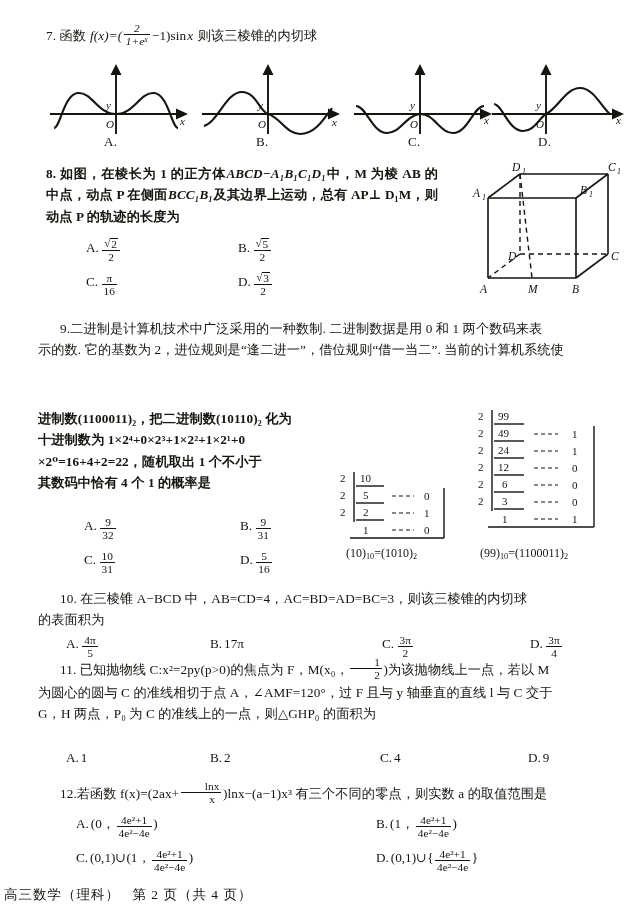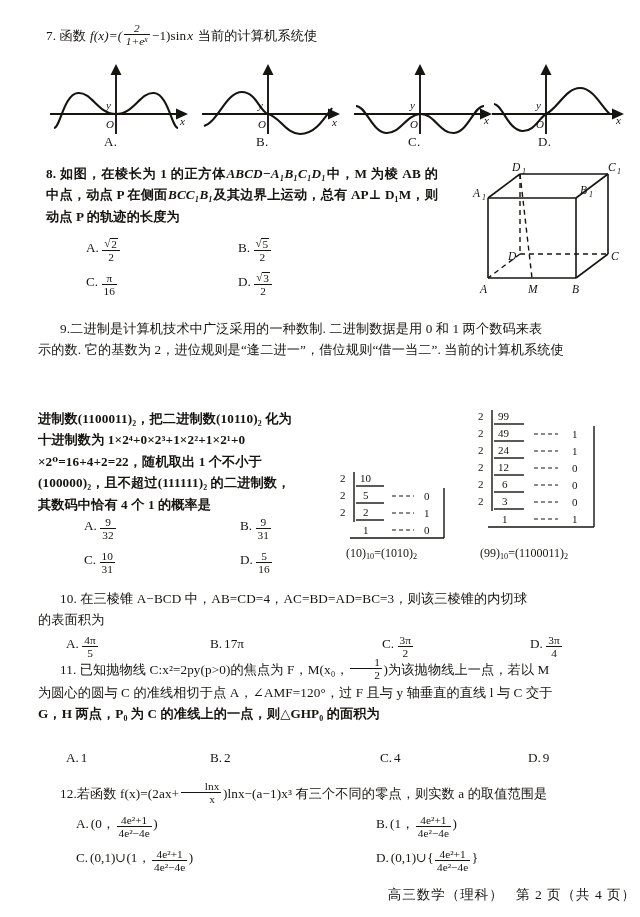--- a/index.html
+++ b/index.html
@@ -83,39 +83,39 @@
   }
   
   .cube { position: absolute; }
   
   .bintab { position: absolute; }
   .bincap { position: absolute; font-size: 12px; white-space: nowrap; }
   
   .footer {
     position: absolute;
     left: 0; right: 0;
-    text-align: right;
+    text-align: left;
     font-size: 13.5px;
     letter-spacing: 1px;
   }
   .footer .seg { margin: 0 4px; }
   svg { display: block; }
   svg text { font-family: "Liberation Serif", serif; }
 </style>
 </head>
 <body>
 
 <div class="page">
 
   <div class="qblock" style="left:46px; top:22px; width:560px;">
     <span>7.</span>
     <span>函数</span>
     <span class="mi">
       <span>f(x)=(</span><span class="frac"><span class="num">2</span><span class="den"><span>1+e</span><span class="supi">x</span></span></span><span class="mn">−1)sin</span><span class="mi">x</span></span>
-    <span>当前的计算机系统使</span>
+    <span>则该三棱锥的内切球</span>
   </div>
 
   <div class="fig7" style="left:44px; top:62px;">
     <svg width="148" height="78" viewBox="0 0 148 78">
       <line x1="6" y1="52" x2="132" y2="52" stroke="#16140f" stroke-width="1.9"></line>
       <polygon points="132,46.5 144,52 132,57.5" fill="#16140f"></polygon>
       <line x1="72" y1="72" x2="72" y2="12" stroke="#16140f" stroke-width="1.9"></line>
       <polygon points="66.5,13 72,2 77.5,13" fill="#16140f"></polygon>
       <path d="M10,66 C16,66 20,32 34,31 C48,30 54,52 72,52 C90,52 96,30 110,31 C124,32 128,66 134,66" fill="none" stroke="#16140f" stroke-width="2.1"></path>
       <text x="62" y="47" font-size="11" font-style="italic" fill="#16140f">y</text>
@@ -250,21 +250,20 @@
     <div style="text-indent:22px;">
       <span>9.</span><span>二进制是计算机技术中广泛采用的一种数制. 二进制数据是用 0 和 1 两个数码来表</span>
     </div>
     <div>示的数. 它的基数为 2，进位规则是“逢二进一”，借位规则“借一当二”. 当前的计算机系统使</div>
   </div>
 
   <div class="qblock" style="left:38px; top:408px; width:310px;font-weight:bold;">
     <div>进制数(1100011)₂，把二进制数(10110)₂ 化为</div>
     <div>十进制数为 1×2⁴+0×2³+1×2²+1×2¹+0</div>
     <div>×2⁰=16+4+2=22，随机取出 1 个不小于</div>
-    <div>(100000)₂，且不超过(111111)₂ 的二进制数，</div>
     <div>其数码中恰有 4 个 1 的概率是</div>
   </div>
 
   <div class="bintab" style="left:340px; top:470px;">
     <svg width="122" height="74" viewBox="0 0 122 74">
       <text x="0" y="12" font-size="11" fill="#16140f">2</text>
       <text x="0" y="29" font-size="11" fill="#16140f">2</text>
       <text x="0" y="46" font-size="11" fill="#16140f">2</text>
       <line x1="14" y1="2" x2="14" y2="52" stroke="#16140f" stroke-width="1.4"></line>
       <text x="20" y="12" font-size="11" fill="#16140f">10</text>
@@ -398,21 +397,21 @@
       </span>
     </div>
   </div>
 
   <div class="qblock" style="left:38px; top:656px; width:582px; line-height:1.85;">
     <div style="text-indent:22px;">
       <span>11.</span>
       <span>已知抛物线 C:x²=2py(p&gt;0)的焦点为 F，M(x₀，</span><span class="frac"><span class="num">1</span><span class="den">2</span></span><span>)为该抛物线上一点，若以 M</span>
     </div>
     <div style="line-height:1.6;">为圆心的圆与 C 的准线相切于点 A，∠AMF=120°，过 F 且与 y 轴垂直的直线 l 与 C 交于</div>
-    <div style="line-height:1.6;font-weight:bold;">G，H 两点，P₀ 为 C 的准线上的一点，则△GHP₀ 的面积为</div>
+    <div style="line-height:1.6;">G，H 两点，P₀ 为 C 的准线上的一点，则△GHP₀ 的面积为</div>
   </div>
 
   <div class="opts" style="left:66px; top:748px;">
     <div class="opt" style="width:144px;">
       <span class="lab">A.</span>
       <span>1</span>
     </div>
     <div class="opt" style="width:170px;">
       <span class="lab">B.</span>
       <span>2</span>

